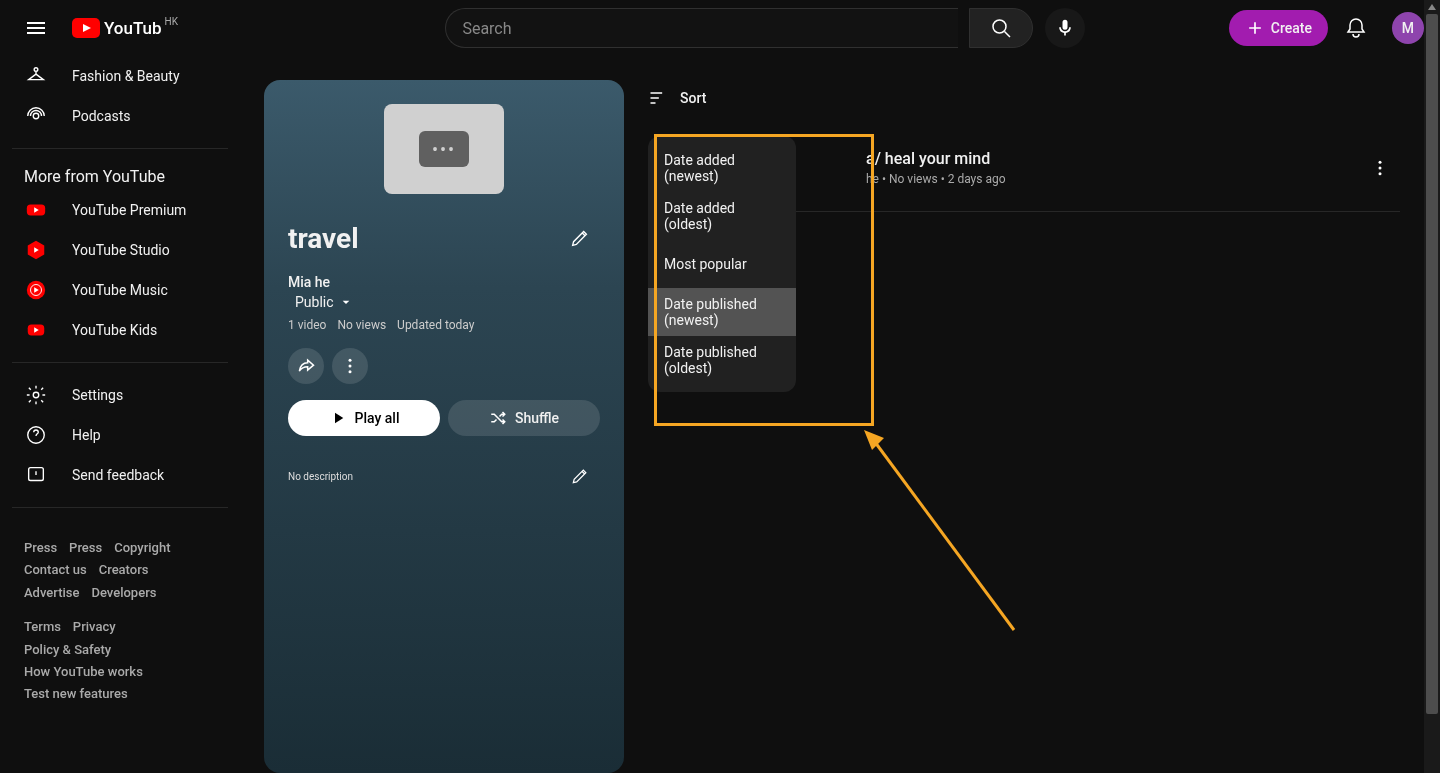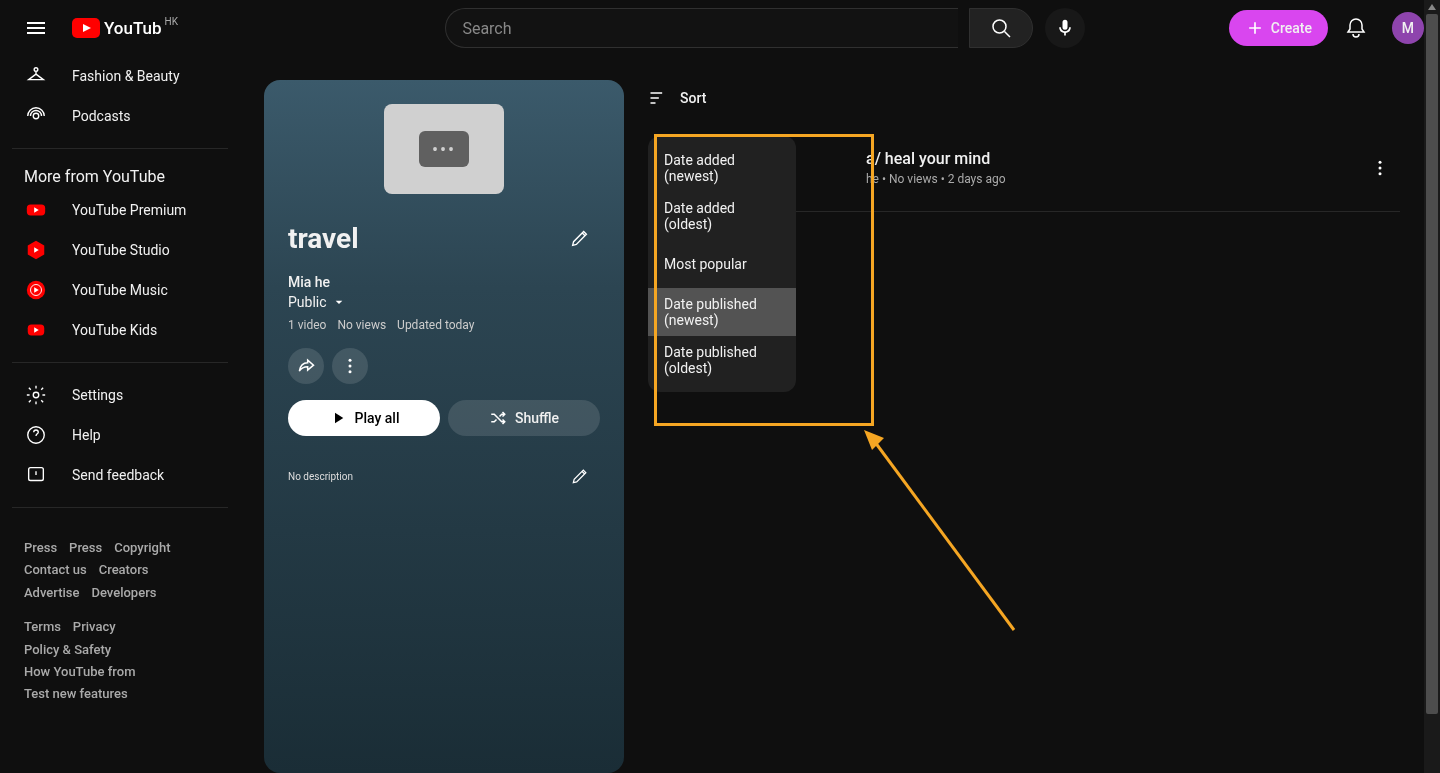--- a/index.html
+++ b/index.html
@@ -13,21 +13,21 @@
 .logo-country { font-size: 10px; color: #aaa; position: absolute; top: -2px; right: -16px; }
 
 .header-center { display: flex; align-items: center; flex: 0 0 640px; margin-left: 140px; }
 .search-box { display: flex; flex: 1; gap: 11px; }
 .search-input { flex: 1; height: 40px; background: #121212; border: 1px solid #303030; border-right: none; border-radius: 40px 0 0 40px; padding: 0 16px; color: #fff; font-size: 16px; outline: none; }
 .search-input::placeholder { color: #888; }
 .search-btn { width: 64px; height: 40px; background: #222; border: 1px solid #303030; border-radius: 0 40px 40px 0; display: flex; align-items: center; justify-content: center; cursor: pointer; }
 .mic-btn { width: 40px; height: 40px; border-radius: 50%; background: #181818; margin-left: 12px; display: flex; align-items: center; justify-content: center; cursor: pointer; }
 
 .header-right { display: flex; align-items: center; gap: 8px; }
-.create-btn { height: 36px; background: #d946ef; border-radius: 18px; padding: 0 16px; display: flex; align-items: center; gap: 6px; cursor: pointer; font-size: 14px; font-weight: 500; }
+.create-btn { height: 36px; background: #a21caf; border-radius: 18px; padding: 0 16px; display: flex; align-items: center; gap: 6px; cursor: pointer; font-size: 14px; font-weight: 500; }
 .notif-btn { width: 40px; height: 40px; display: flex; align-items: center; justify-content: center; cursor: pointer; }
 .avatar { width: 32px; height: 32px; border-radius: 50%; background: #8e44ad; display: flex; align-items: center; justify-content: center; font-size: 14px; font-weight: 500; margin-left: 8px; cursor: pointer; }
 
 
 .sidebar { position: absolute; left: 0; top: 56px; width: 240px; height: 717px; padding: 0 12px 12px; overflow-y: auto; }
 .sb-item { display: flex; align-items: center; height: 40px; padding: 0 12px; border-radius: 10px; cursor: pointer; gap: 24px; font-size: 14px; }
 .sb-icon { width: 24px; height: 24px; display: flex; align-items: center; justify-content: center; flex-shrink: 0; }
 .sb-divider { height: 1px; background: #272727; margin: 12px 0; }
 .sb-title { font-size: 16px; padding: 6px 12px 4px; font-weight: 400; }
 .sb-footer { padding: 16px 12px 0; }
@@ -38,21 +38,21 @@
 .main { position: absolute; left: 240px; top: 56px; right: 16px; bottom: 0; display: flex; gap: 24px; padding: 24px 24px 0 24px; }
 
 
 .pl-panel { width: 360px; border-radius: 16px; padding: 24px; position: relative; overflow: hidden; background: linear-gradient(180deg, #3b5a6b 0%, #2c4552 30%, #1a2d36 100%); flex-shrink: 0; height: 693px; }
 .pl-thumb { width: 120px; height: 90px; background: #d0d0d0; border-radius: 8px; margin: 0 auto 24px; display: flex; align-items: center; justify-content: center; }
 .pl-thumb-inner { width: 50px; height: 36px; background: #606060; border-radius: 6px; display: flex; align-items: center; justify-content: center; color: #d0d0d0; font-size: 18px; letter-spacing: 2px; }
 .pl-title-row { display: flex; align-items: center; justify-content: space-between; margin-bottom: 16px; }
 .pl-title { font-size: 28px; font-weight: 700; }
 .edit-icon { width: 40px; height: 40px; display: flex; align-items: center; justify-content: center; cursor: pointer; }
 .pl-owner { font-size: 14px; font-weight: 500; margin-bottom: 4px; }
-.pl-vis { font-size: 14px; display: flex; align-items: center; gap: 4px; cursor: pointer; margin-bottom: 8px; }
+.pl-vis { font-size: 14px; display: flex; align-items: center; gap: 4px; cursor: pointer; margin-bottom: 8px; margin-left: 7px; }
 .pl-stats { font-size: 12px; color: #ccc; margin-bottom: 16px; }
 .pl-stats span { margin-right: 8px; }
 .pl-actions1 { display: flex; gap: 8px; margin-bottom: 16px; }
 .circ-btn { width: 36px; height: 36px; border-radius: 50%; background: rgba(255,255,255,0.12); display: flex; align-items: center; justify-content: center; cursor: pointer; }
 .pl-actions2 { display: flex; gap: 8px; margin-bottom: 20px; }
 .play-all { flex: 1; height: 36px; background: #fff; color: #000; border-radius: 18px; display: flex; align-items: center; justify-content: center; gap: 8px; font-weight: 500; cursor: pointer; font-size: 14px; }
 .shuffle-btn { flex: 1; height: 36px; background: rgba(255,255,255,0.12); border-radius: 18px; display: flex; align-items: center; justify-content: center; gap: 8px; font-weight: 500; cursor: pointer; font-size: 14px; }
 .desc-row { display: flex; align-items: center; justify-content: space-between; }
 .pl-desc { font-size: 10px; color: #ddd; }
 
@@ -230,21 +230,21 @@
       <a>Copyright</a>
       <a>Contact us</a>
       <a>Creators</a>
       <a>Advertise</a>
       <a>Developers</a>
     </div>
     <div class="link-row">
       <a>Terms</a>
       <a>Privacy</a>
       <a>Policy &amp; Safety</a>
-      <a>How YouTube from</a>
+      <a>How YouTube works</a>
       <a>Test new features</a>
     </div>
 
   </div>
 </div>
 
 <div class="main">
   <div class="pl-panel">
     <div class="pl-thumb">
       <div class="pl-thumb-inner">•••</div>

